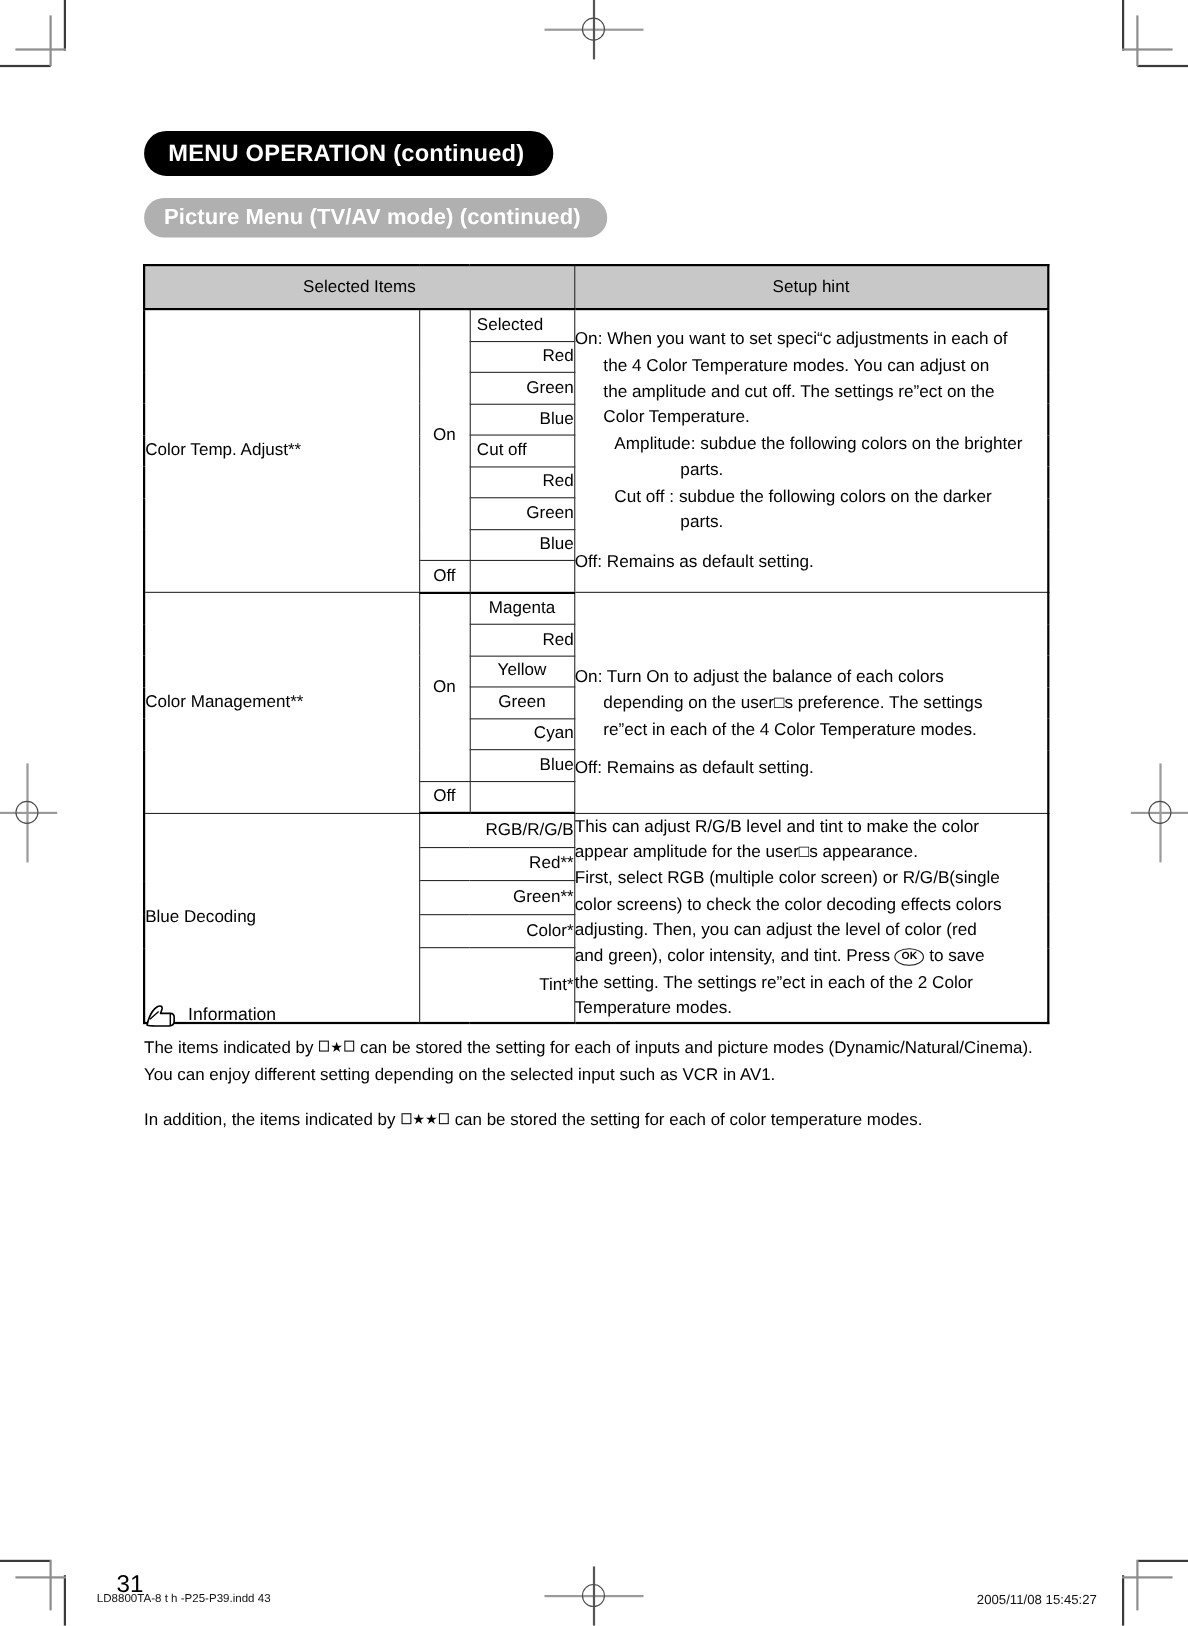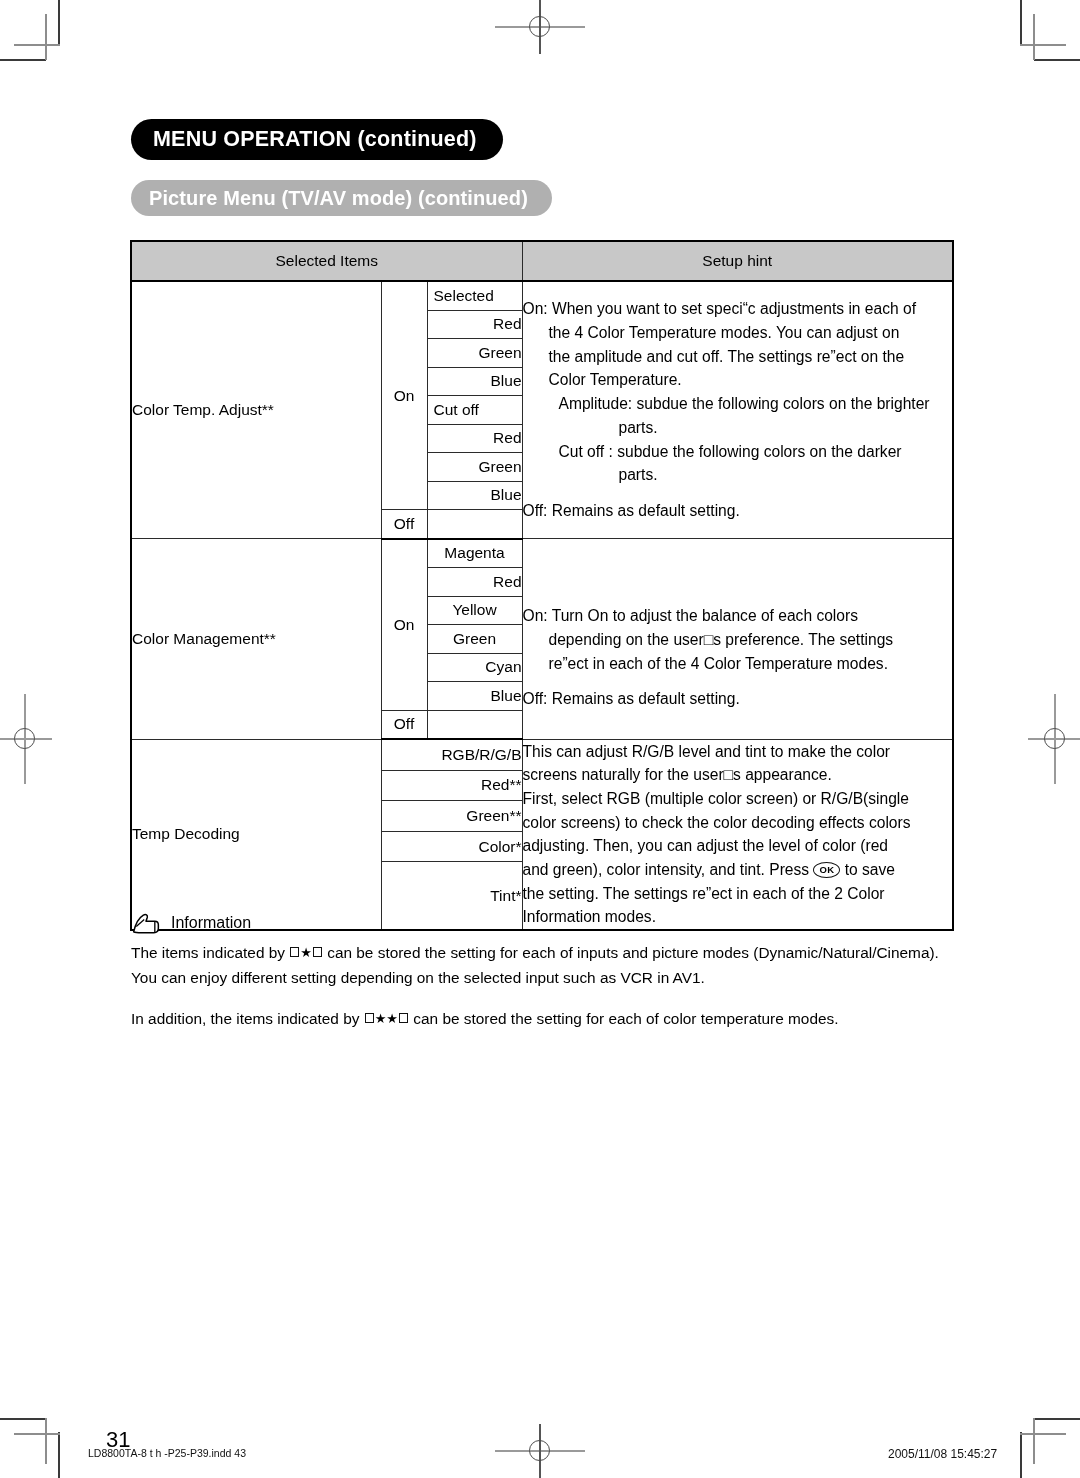--- a/index.html
+++ b/index.html
@@ -351,34 +351,34 @@
         </tr>
       <tr>
           <td class="c-sub">Blue</td>
         </tr>
       <tr class="sec-end">
         <td class="c-onoff">Off</td>
         <td class="c-sub"></td>
       </tr>
 
       <tr>
-        <td class="c-item" rowspan="5">Temp Decoding</td>
+        <td class="c-item" rowspan="5">Blue Decoding</td>
         <td class="merge-sub" colspan="2" style="height:27.5px;">RGB/R/G/B</td>
         <td class="c-hint" rowspan="5">
           <div class="hint-block">
             <div class="hint-line">This can adjust R/G/B level and tint to make the color</div>
-            <div class="hint-line">screens naturally for the user□s appearance.</div>
+            <div class="hint-line">appear amplitude for the user□s appearance.</div>
             <div class="hint-line">First, select RGB (multiple color screen) or R/G/B(single</div>
             <div class="hint-line">color screens) to check the color decoding effects colors</div>
             <div class="hint-line">adjusting. Then, you can adjust the level of color (red</div>
             <div class="hint-line">
               <span>and green), color intensity, and tint. Press </span><span class="ok-key">OK</span><span> to save</span>
             </div>
             <div class="hint-line">the setting. The settings re”ect in each of the 2 Color</div>
-            <div class="hint-line">Information modes.</div>
+            <div class="hint-line">Temperature modes.</div>
           </div>
         </td>
       </tr>
       <tr>
           <td class="merge-sub" colspan="2" style="height:27.5px;">Red**</td>
         </tr>
       <tr>
           <td class="merge-sub" colspan="2" style="height:27.5px;">Green**</td>
         </tr>
       <tr>

